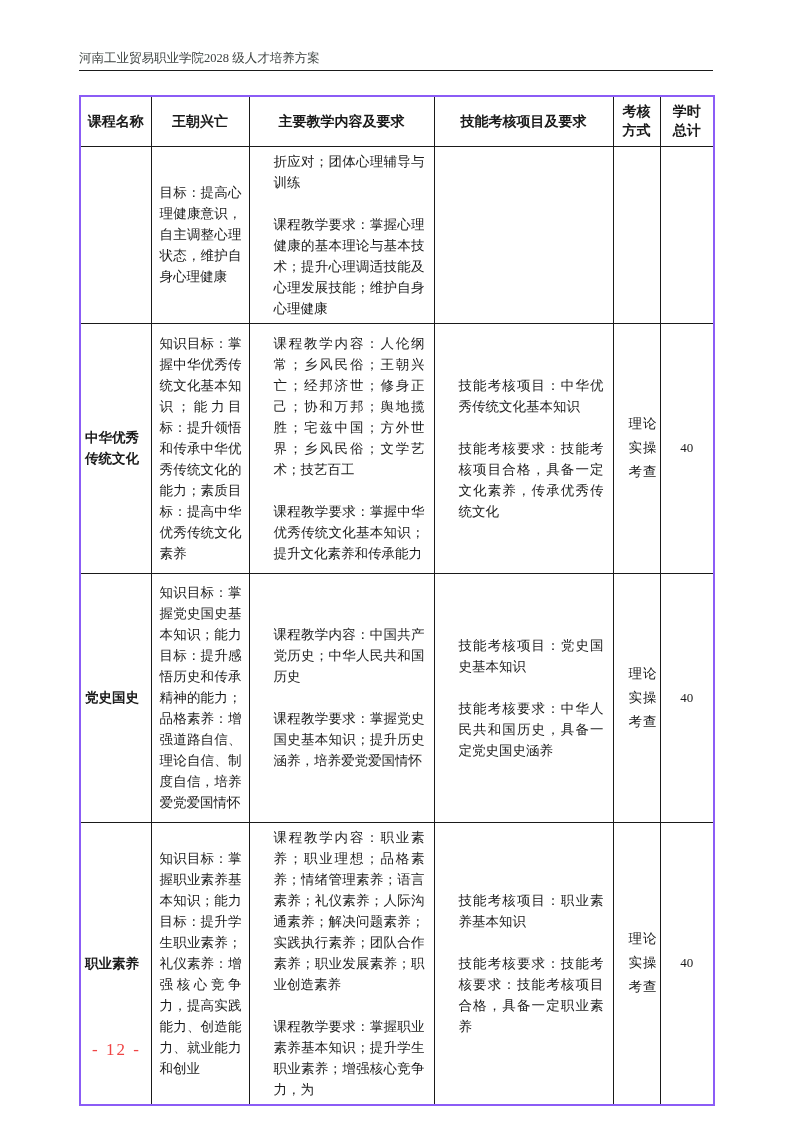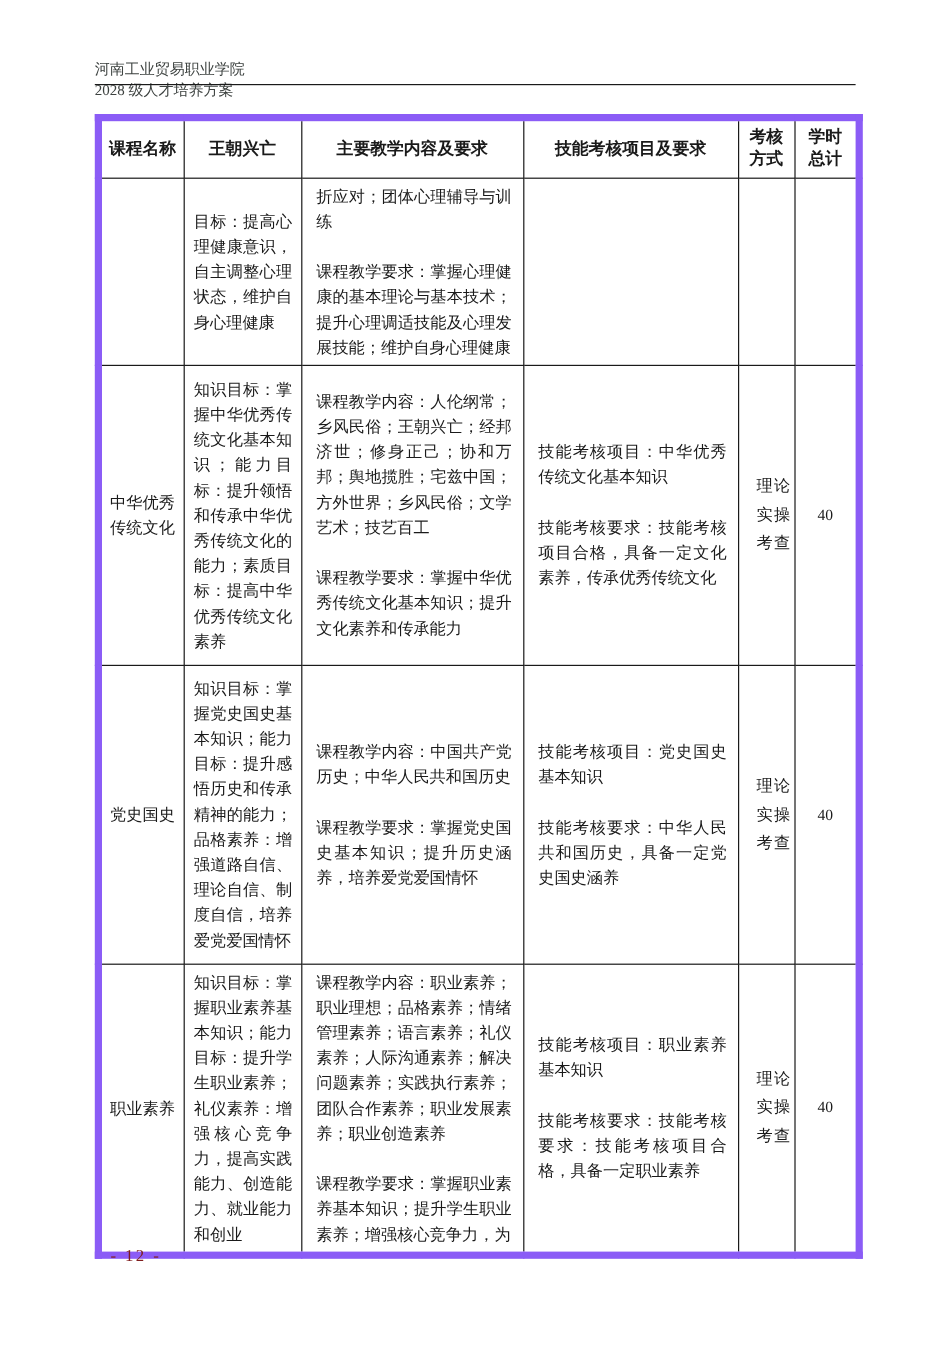--- a/index.html
+++ b/index.html
@@ -18,21 +18,20 @@
   
   .page-header {
     position: absolute;
     left: 79px;
     top: 50px;
     width: 634px;
     display: flex;
     align-items: baseline;
     font-size: 12.5px;
     color: #3d4240;
-    flex-direction: column;
   }
   .header-rule {
     position: absolute;
     left: 79px;
     top: 70px;
     width: 634px;
     height: 0;
     border-bottom: 1.6px solid #1a1a1a;
   }
   
@@ -44,43 +43,44 @@
     border-collapse: collapse;
     table-layout: fixed;
     font-size: 13.5px;
   }
   table.plan th, table.plan td {
     border: 1px solid #1a1a1a;
     vertical-align: middle;
     white-space: pre-line;
     overflow: hidden;
   }
-  table.plan { border: 6px solid #8b5cf6; }
+  table.plan { border: 2px solid #8b5cf6; }
   tr.head-row { height: 50px; }
   tr.head-row th {
     font-weight: bold;
     font-size: 14px;
     text-align: center;
     line-height: 19px;
     padding: 2px 2px;
   }
   td.col-name {
-    text-align: center;
+    text-align: left;
     line-height: 21px;
     padding: 2px 4px;
+    font-weight: bold;
   }
   td.col-goal {
     text-align: justify;
     line-height: 21px;
     padding: 3px 7px 3px 8px;
   }
   td.col-content, td.col-skill {
     text-align: justify;
     line-height: 21px;
-    padding: 4px 9px 4px 12px;
+    padding: 4px 9px 4px 24px;
     margin-left: 15px;
   }
   td.col-mode {
     text-align: right;
     line-height: 24px;
     letter-spacing: 1px;
     padding: 15px 2px;
   }
   td.col-hours {
     text-align: center;
@@ -89,23 +89,23 @@
   }
   tr.row-0 { height: 142px; }
   tr.row-1 { height: 250px; }
   tr.row-2 { height: 249px; }
   tr.row-3 { height: 226px; }
   
   .page-footer {
     position: absolute;
     left: 92px;
     top: 1040px;
-    font-size: 14px;
+    font-size: 17px;
     letter-spacing: 2px;
-    color: #7f1d1d;
+    color: #ef4444;
   }
 </style>
 </head>
 <body>
 
 <div class="page">
 
   <div class="page-header">
     <span>河南工业贸易职业学院</span>
     <span>2028 级人才培养方案</span>

